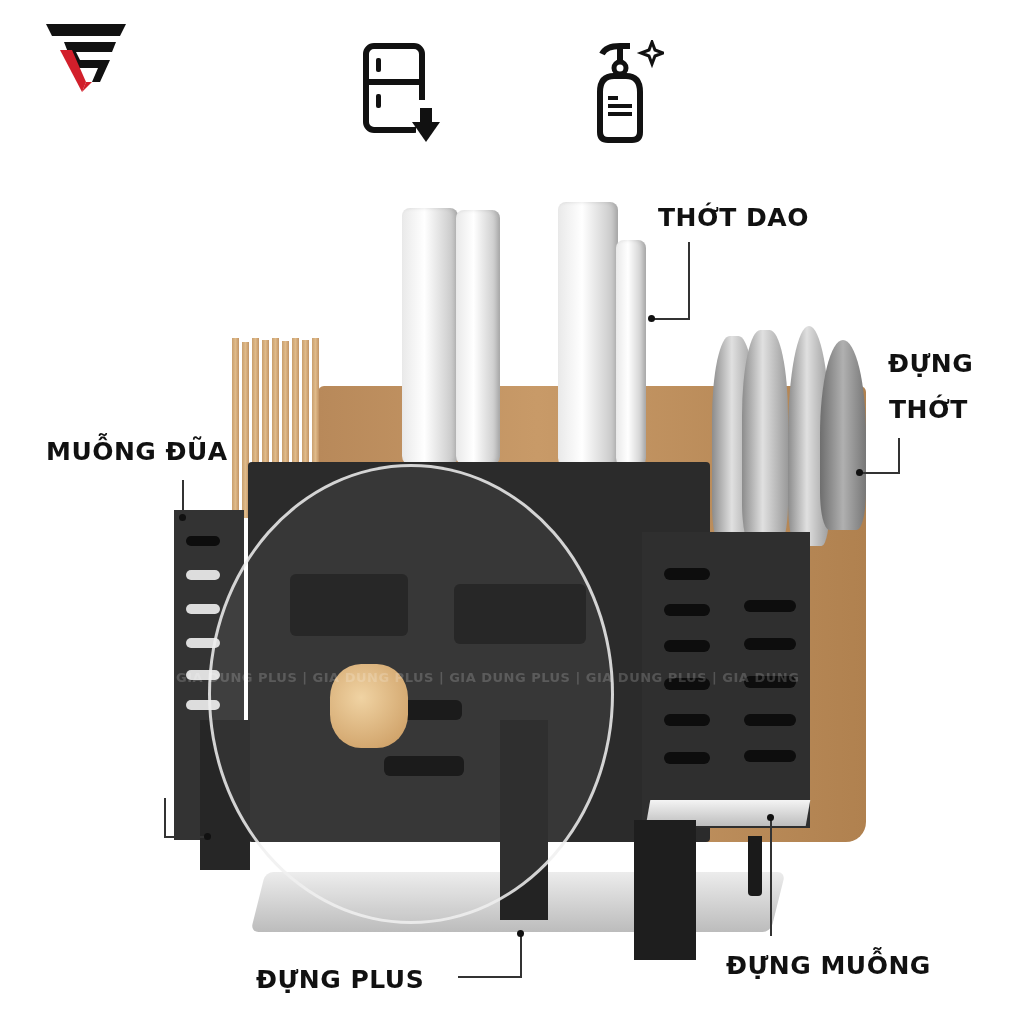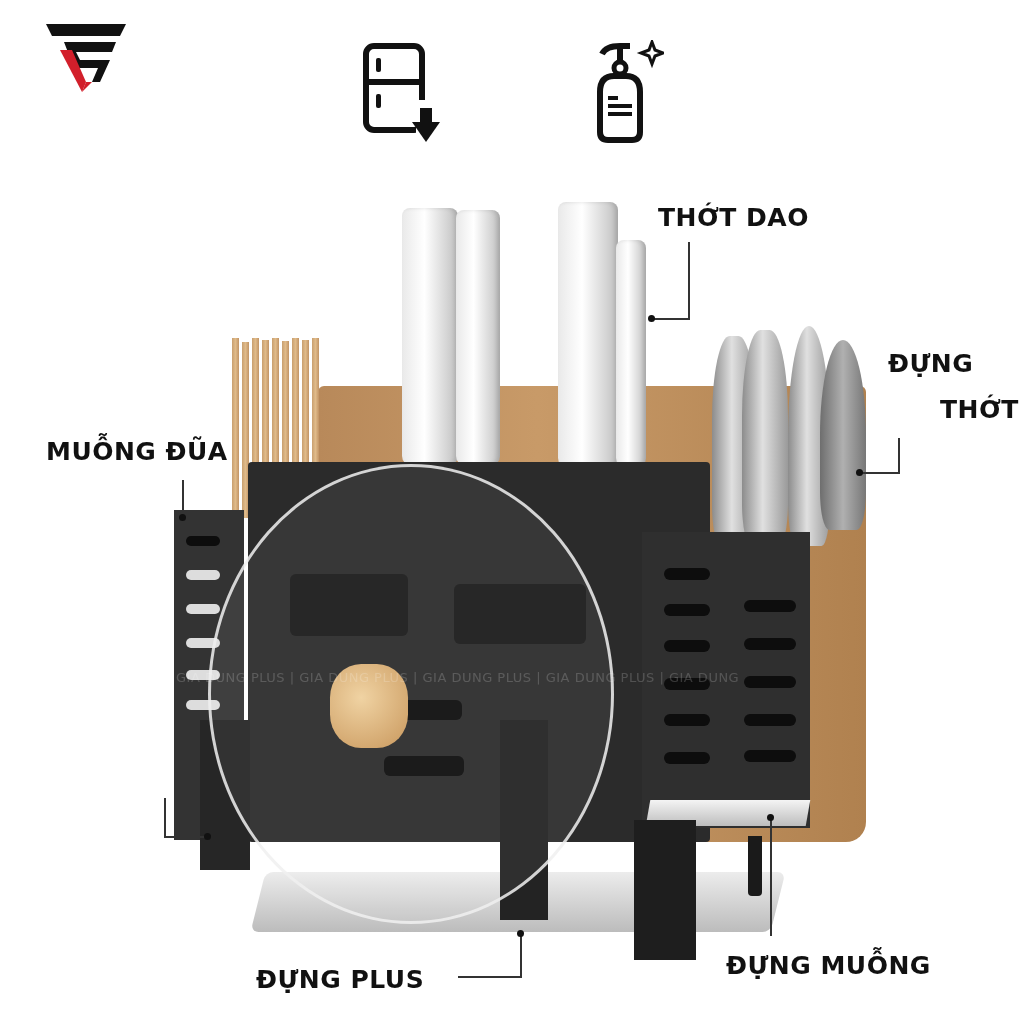--- a/index.html
+++ b/index.html
@@ -7,21 +7,21 @@
   .abs { position:absolute; }
   .label { position:absolute; font-family:"DejaVu Sans", sans-serif; font-weight:bold; font-size:25px; color:#111; letter-spacing:0.5px; line-height:1.3; }
   .line { position:absolute; background:#333; }
   .dot { position:absolute; width:7px; height:7px; border-radius:50%; background:#111; }
   .board { background:linear-gradient(90deg,#b8895a,#c89a68 40%,#b0814f); }
   .knife { position:absolute; background:linear-gradient(90deg,#e9e9e9,#ffffff 40%,#d5d5d5 80%,#bdbdbd); border-radius:8px 8px 10px 10px; box-shadow:inset -3px 0 4px rgba(0,0,0,.12); }
   .black { background:#2b2b2b; }
   .slot { position:absolute; background:#0d0d0d; border-radius:6px; }
   .chop { position:absolute; background:linear-gradient(90deg,#c9a070,#e0bb8a,#c29465); width:7px; }
   .fork { position:absolute; background:linear-gradient(90deg,#8c8c8c,#e0e0e0 45%,#9a9a9a); border-radius:40% 40% 20% 20%; }
-  .watermark { position:absolute; color:rgba(255,255,255,.18); font-weight:normal; font-size:13px; white-space:nowrap; letter-spacing:.5px; }
+  .watermark { position:absolute; color:rgba(255,255,255,.18); font-weight:bold; font-size:13px; white-space:nowrap; letter-spacing:.5px; }
 </style>
 </head>
 <body>
 
 <div class="abs" style="left:46px;top:24px;width:80px;height:70px;">
   <svg width="80" height="70" viewBox="0 0 80 70">
     <polygon points="0,0 80,0 74,12 6,12" fill="#111"></polygon>
     <polygon points="18,18 70,18 66,28 30,28 34,36 64,36 54,58 46,58 52,44 28,44" fill="#111"></polygon>
     <polygon points="14,26 26,26 40,58 36,68" fill="#d21f2b"></polygon>
     <polygon points="36,68 40,58 46,58" fill="#d21f2b"></polygon>
@@ -136,16 +136,16 @@
 
 <div class="line" style="left:520px;top:934px;width:2px;height:44px;"></div>
 <div class="line" style="left:458px;top:976px;width:64px;height:2px;"></div>
 <div class="dot" style="left:517px;top:930px;"></div>
 
 <div class="line" style="left:770px;top:818px;width:2px;height:118px;"></div>
 <div class="dot" style="left:767px;top:814px;"></div>
 
 <div class="label" style="left:658px;top:202px;">THỚT DAO</div>
 <div class="label" style="left:888px;top:348px;">ĐỰNG</div>
-<div class="label" style="left:940px;top:394px;">THỚT</div>
+<div class="label" style="left:889px;top:394px;">THỚT</div>
 <div class="label" style="left:46px;top:436px;">MUỖNG ĐŨA</div>
 <div class="label" style="left:256px;top:964px;">ĐỰNG PLUS</div>
 <div class="label" style="left:726px;top:950px;text-align:right;">ĐỰNG MUỖNG</div>
 
 </body></html>

